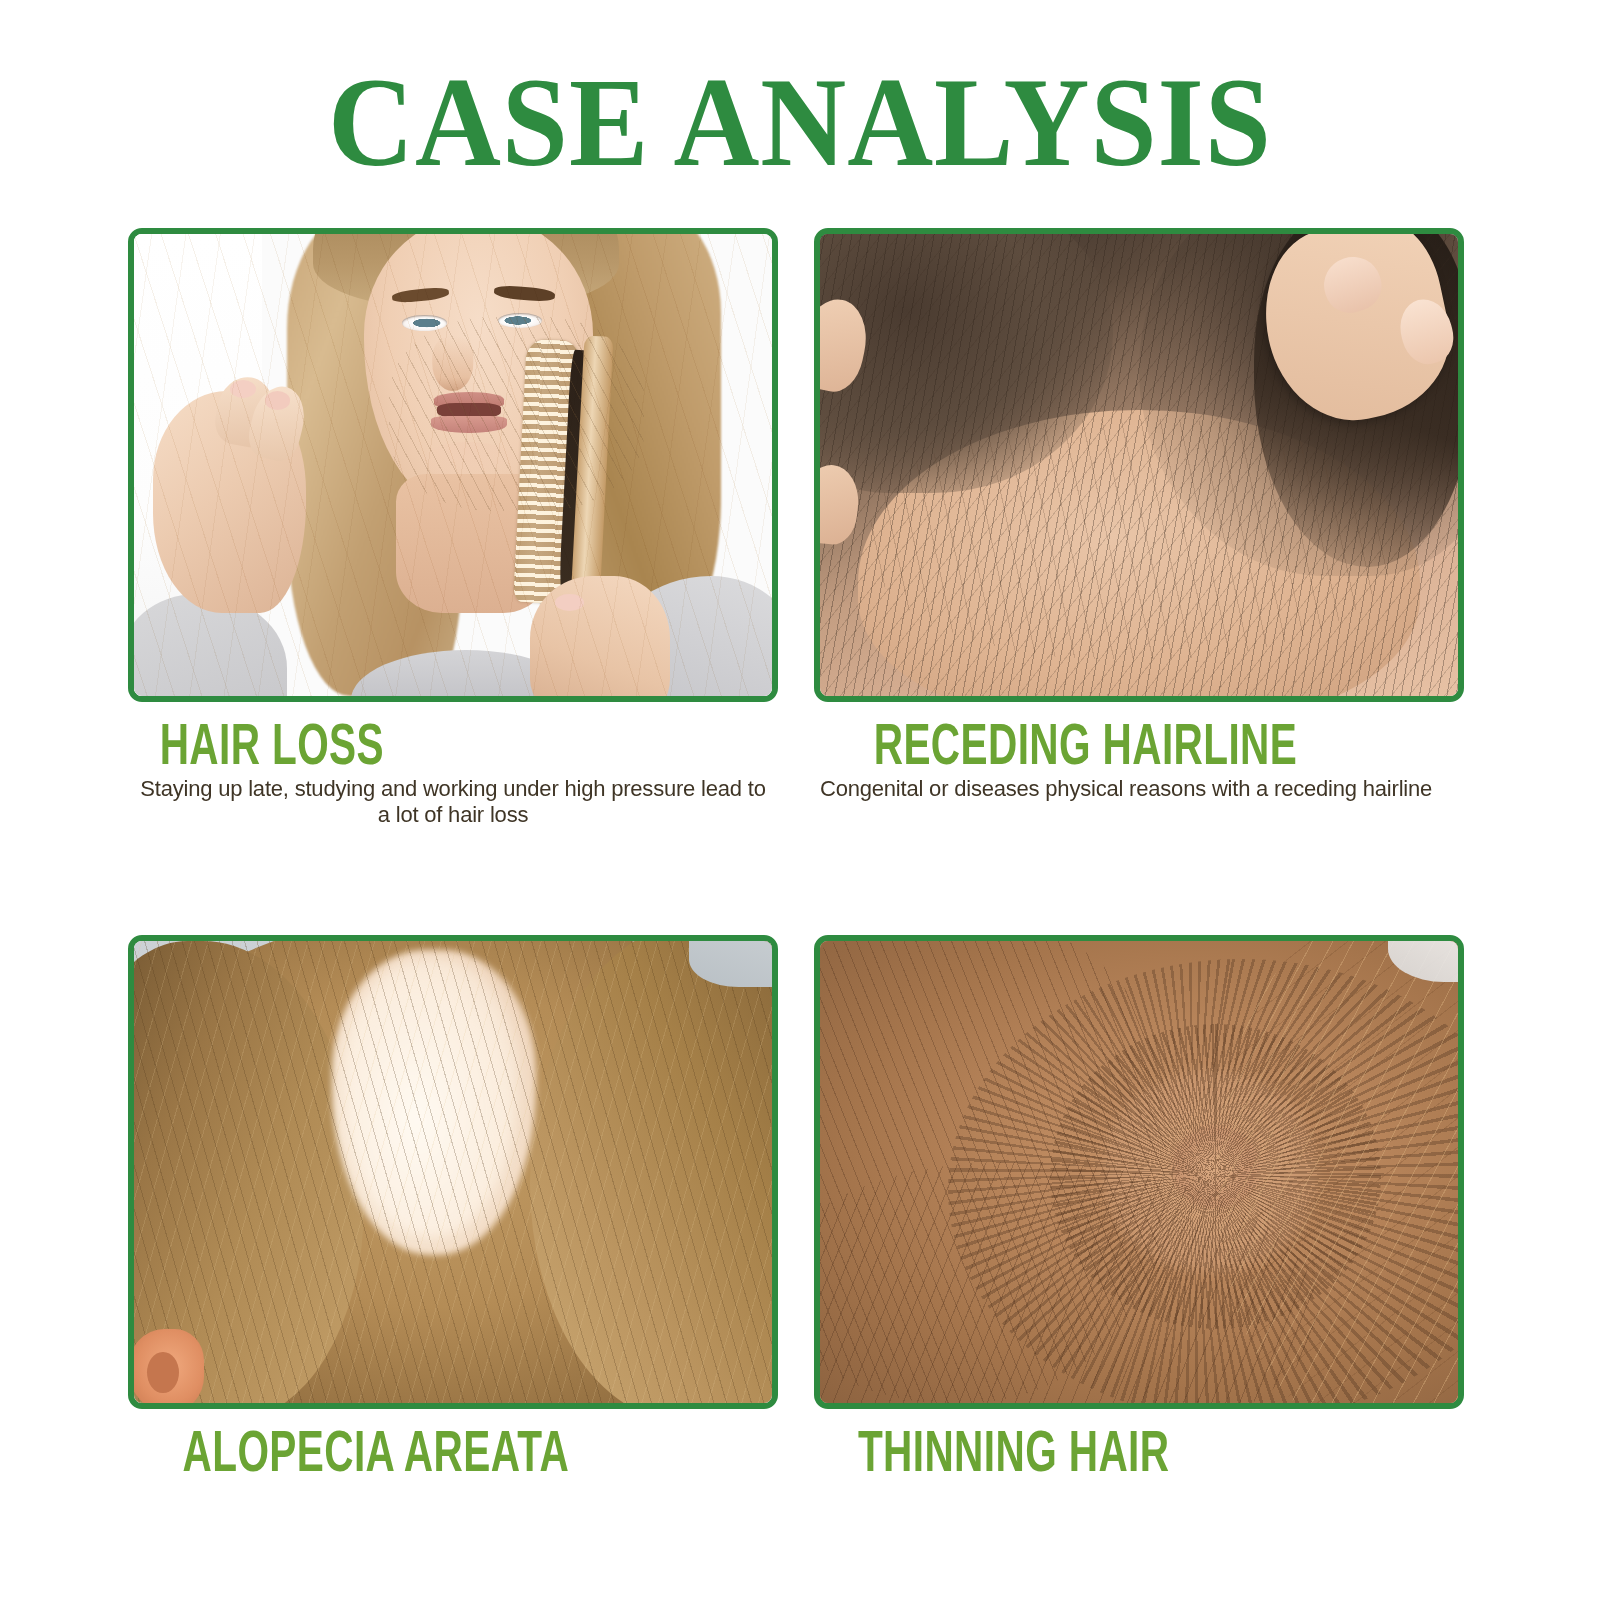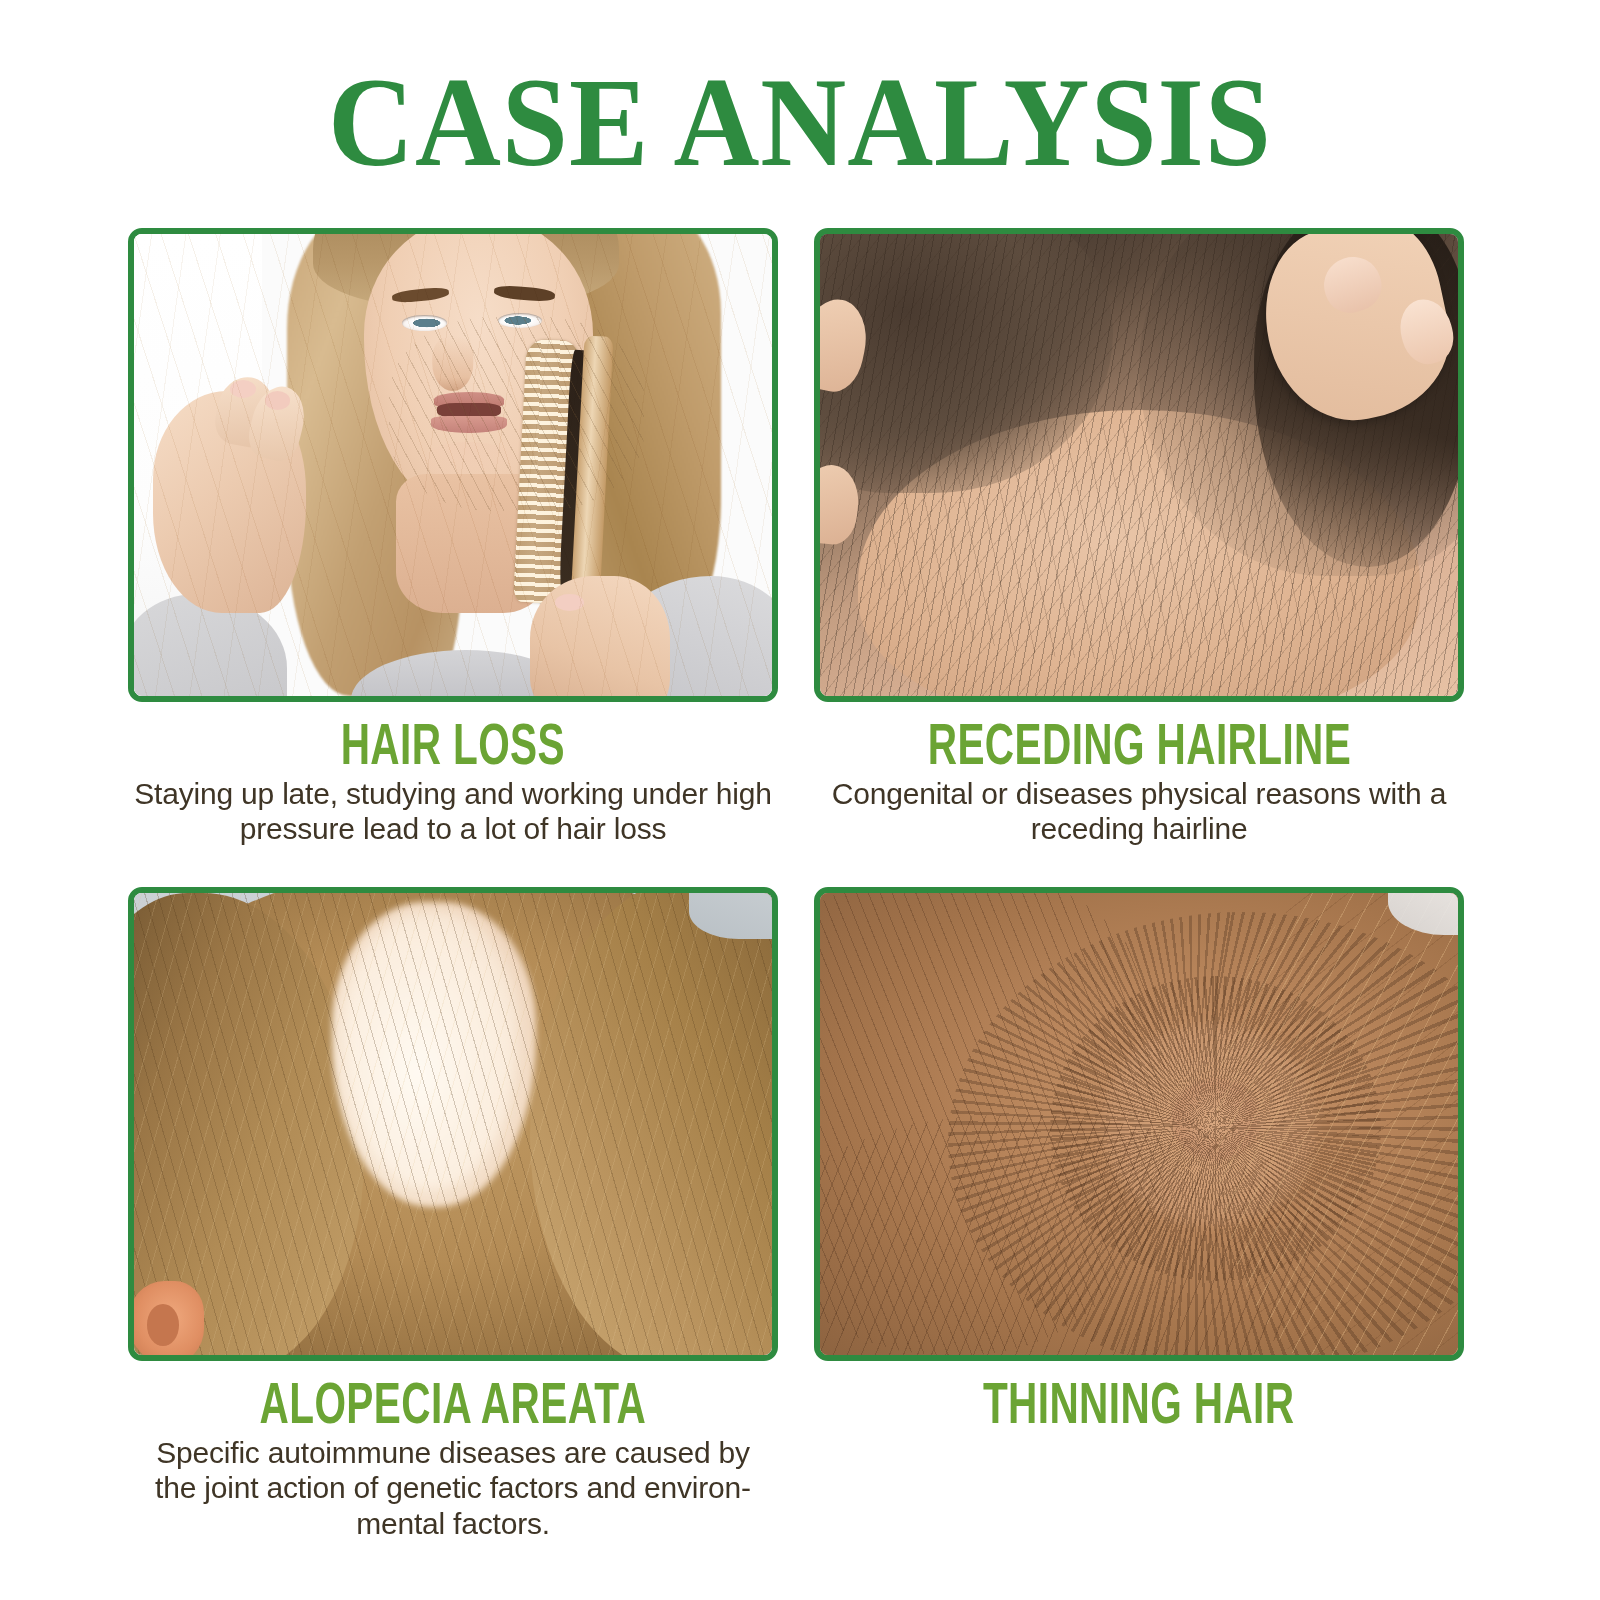--- a/index.html
+++ b/index.html
@@ -49,21 +49,21 @@
     display: grid;
     grid-template-columns: 650px 650px;
     grid-template-rows: auto auto;
     column-gap: 36px;
     row-gap: 24px;
   }
 
   .card {
     display: flex;
     flex-direction: column;
-    align-items: center;
+    align-items: flex-start;
   }
 
   .photo-frame {
     position: relative;
     width: 650px;
     height: 474px;
     border: 6px solid #2E8B40;
     border-radius: 14px;
     overflow: hidden;
     background: #ffffff;
@@ -86,21 +86,21 @@
     letter-spacing: 0.5px;
     color: #6BA434;
     transform: scaleX(0.78) scaleY(1.12);
     transform-origin: 50% 0%;
     white-space: nowrap;
   }
 
   .case-desc {
     margin-top: 7px;
     text-align: center;
-    font-size: 30px;
+    font-size: 22px;
     line-height: 1.19;
     color: #3F3526;
     padding: 0 6px;
     letter-spacing: -0.2px;
   }
 
   
   .p1 { background: #fbfbfb; }
   .p1 .bg-l { position:absolute; left:0; top:0; width:20%; height:100%;
     background: linear-gradient(180deg,#ffffff 0%, #fdfdfd 60%, #f4f4f4 100%); }
@@ -377,21 +377,20 @@
           <div class="hair-r"></div>
           <div class="patch"></div>
           <div class="patch2"></div>
           <div class="strands"></div>
           <div class="ear"></div>
           <div class="ear-in"></div>
           <div class="skybit"></div>
         </div>
       </div>
       <div class="case-title">ALOPECIA AREATA</div>
-      <div class="case-desc">Specific autoimmune diseases are caused by the joint action of genetic factors and environ-mental factors.</div>
     </div>
 
     <div class="card">
       <div class="photo-frame">
         <div class="photo p4">
           <div class="base"></div>
           <div class="scalp"></div>
           <div class="whorl"></div>
           <div class="radial2"></div>
           <div class="radial"></div>

